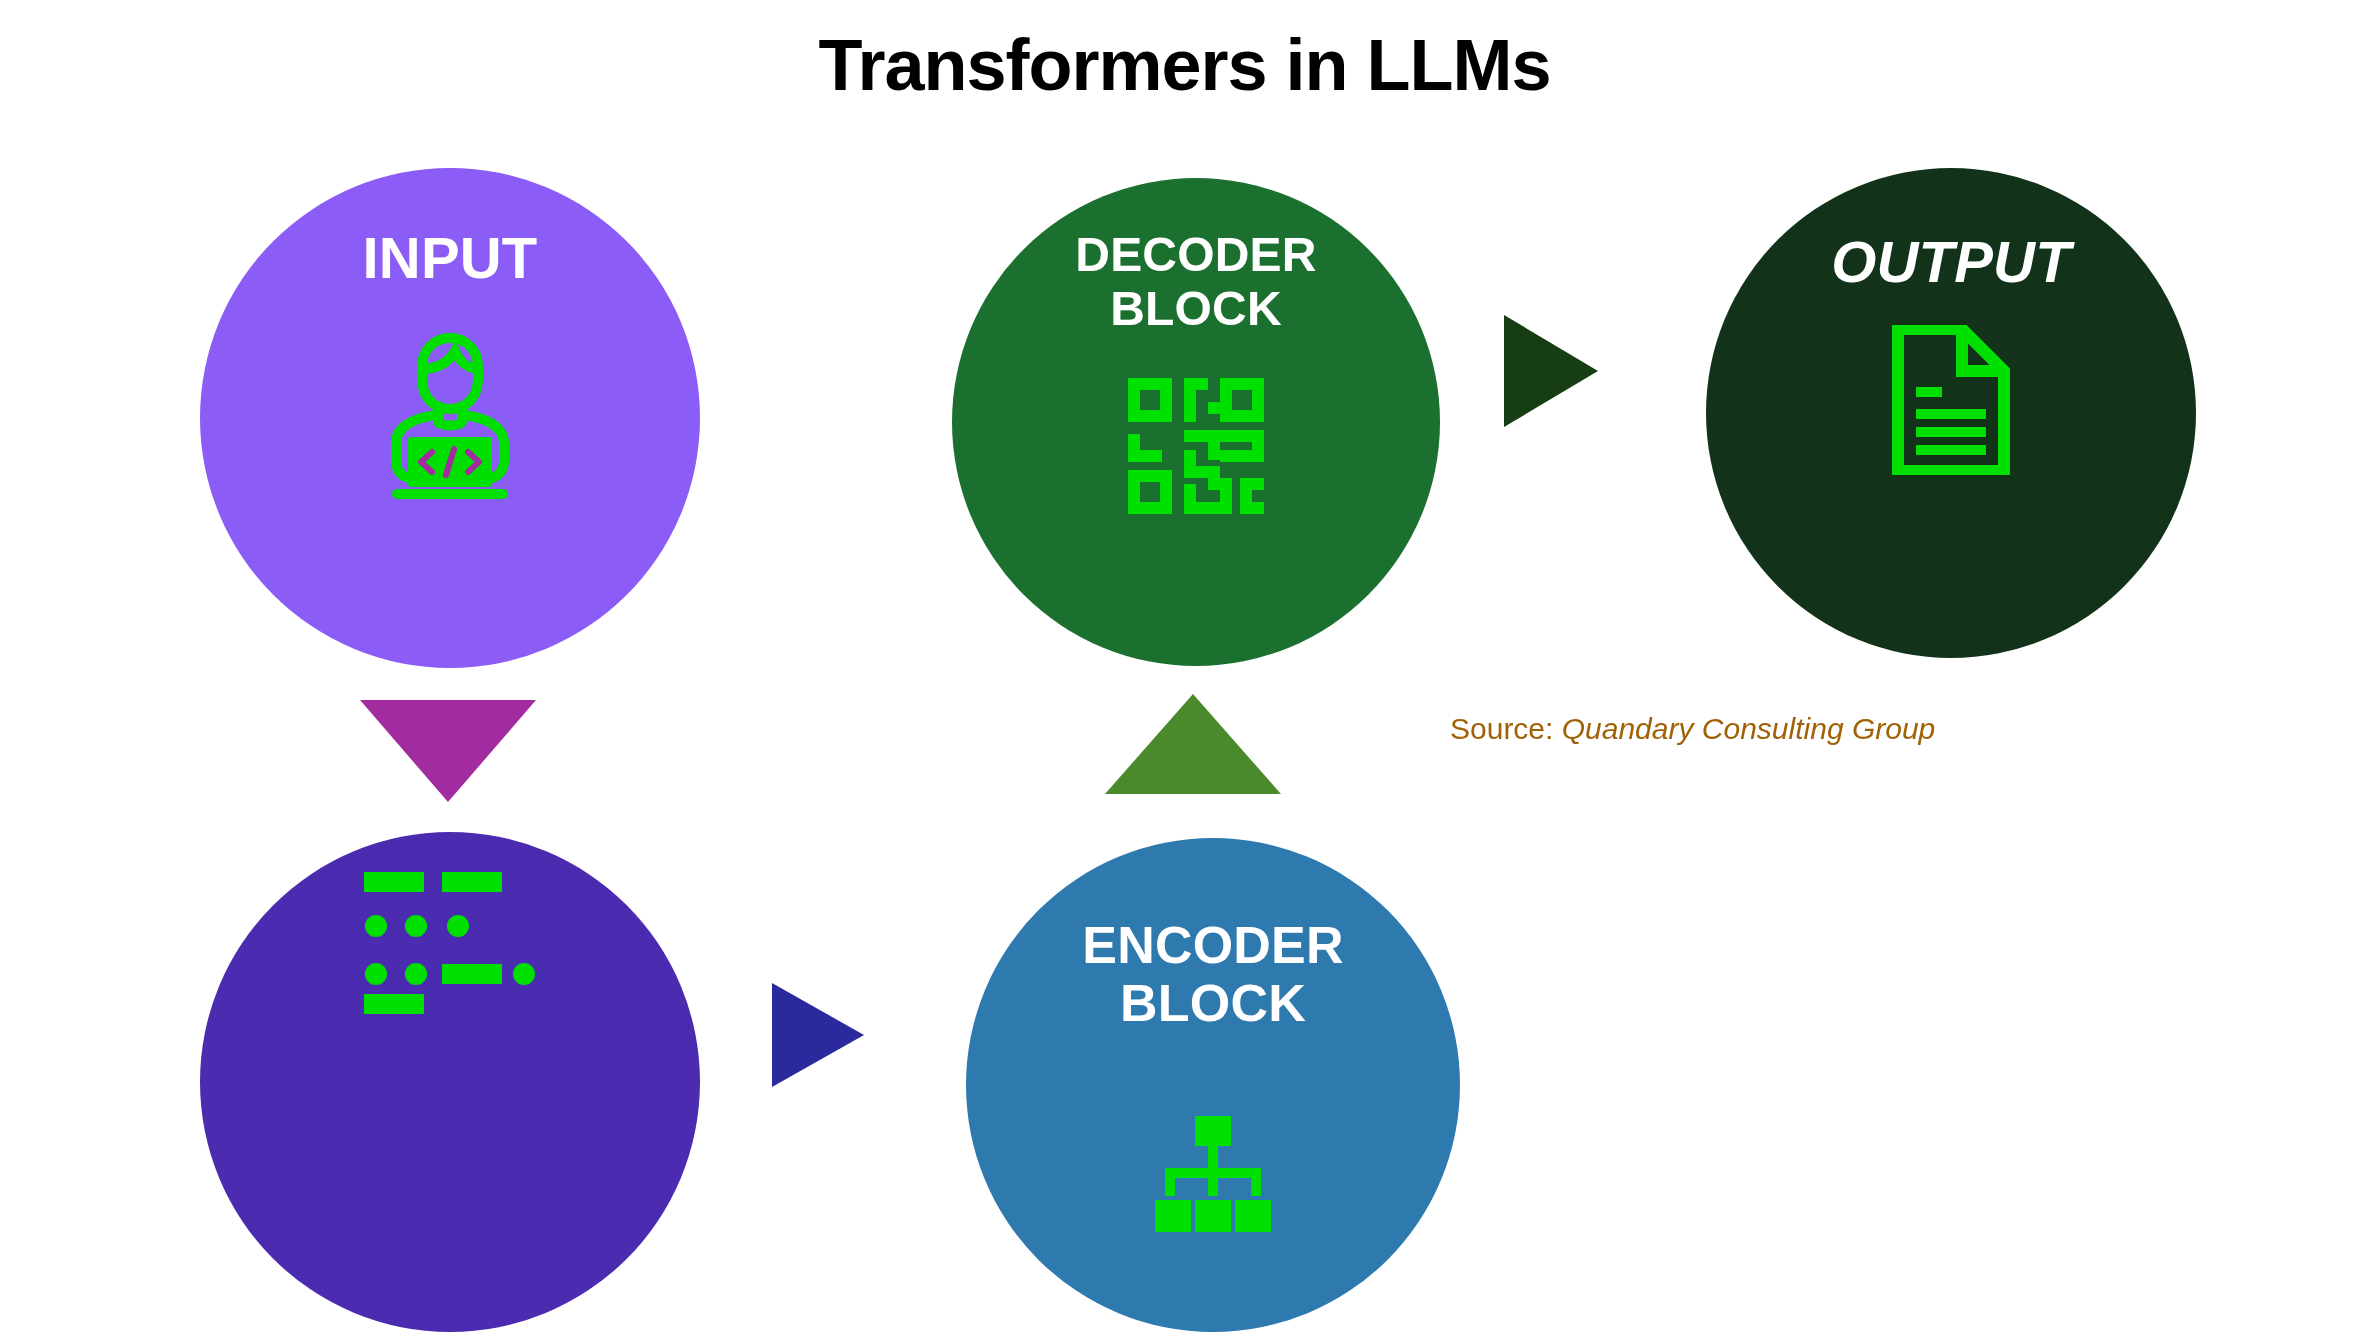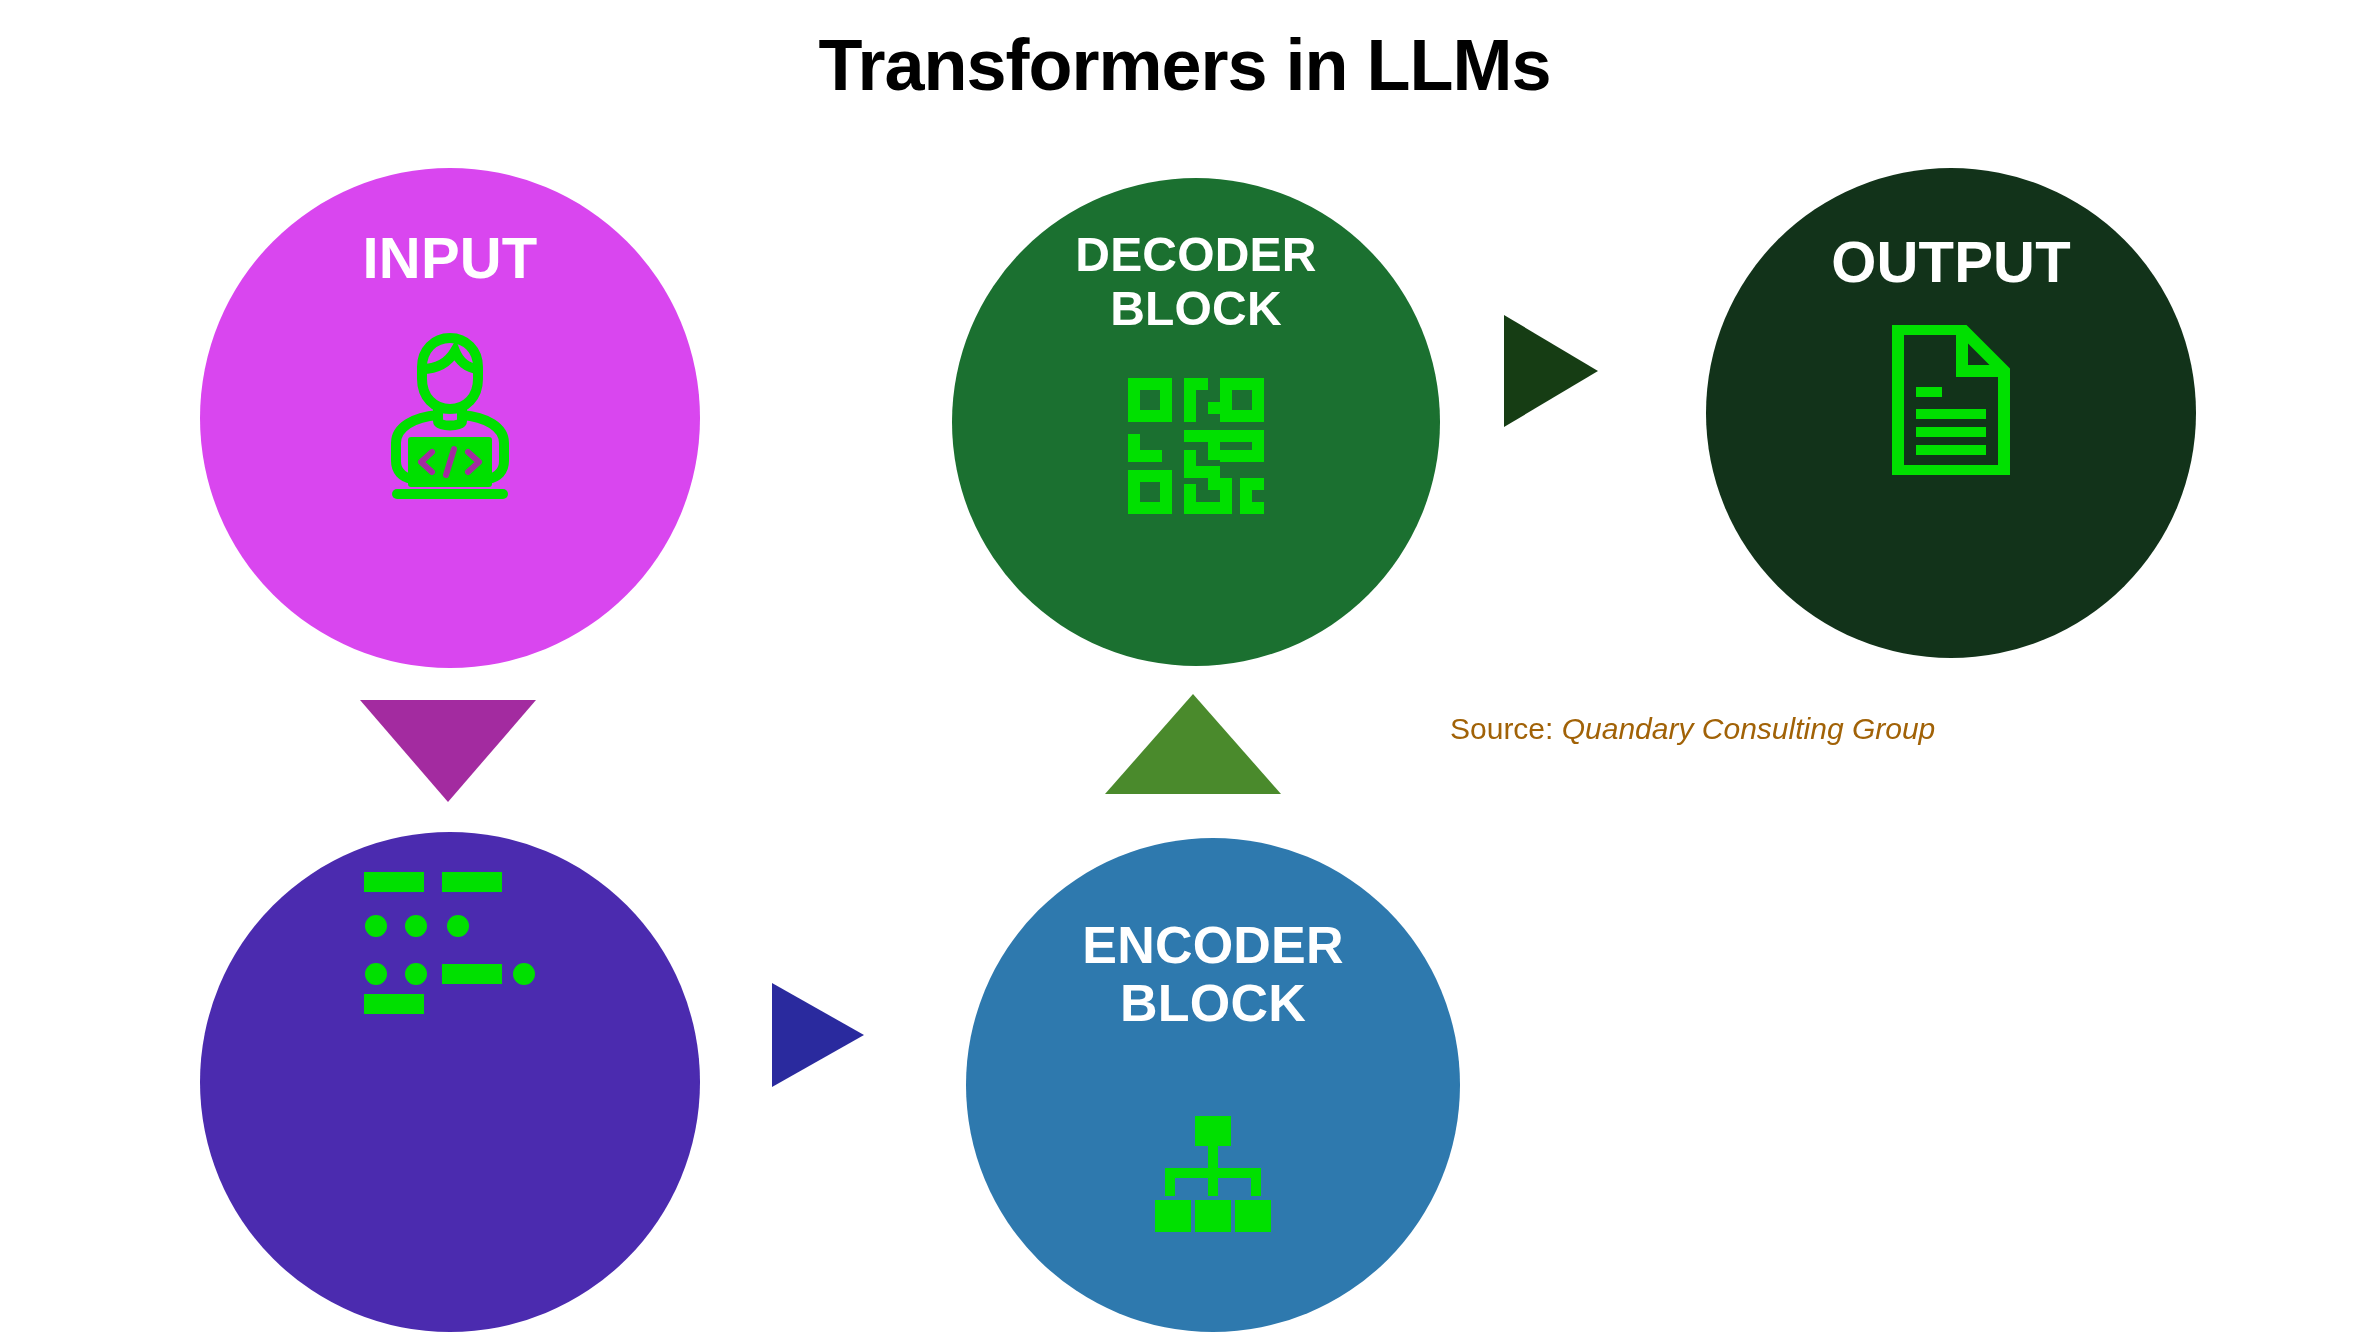--- a/index.html
+++ b/index.html
@@ -47,31 +47,31 @@
   }
   .node-label {
     color: #ffffff;
     font-weight: 700;
     text-align: center;
     line-height: 1.12;
     letter-spacing: 0.2px;
     white-space: pre-line;
   }
 
-  #node-input      { left: 200px;  top: 168px;  width: 500px; height: 500px; background: #d946ef; }
+  #node-input      { left: 200px;  top: 168px;  width: 500px; height: 500px; background: #8b5cf6; }
   #node-embedding  { left: 200px;  top: 832px;  width: 500px; height: 500px; background: #4B2BAF; }
   #node-encoder    { left: 966px;  top: 838px;  width: 494px; height: 494px; background: #2E79AE; gap: 36px; }
   #node-decoder    { left: 952px;  top: 178px;  width: 488px; height: 488px; background: #1B7030; }
   #node-output     { left: 1706px; top: 168px;  width: 490px; height: 490px; background: #12331A; }
 
   #node-input      .node-label { font-size: 58px; margin-top: 58px; }
   #node-embedding  .node-label { font-size: 44px; margin-top: 62px; }
   #node-encoder    .node-label { font-size: 52px; margin-top: 78px; }
   #node-decoder    .node-label { font-size: 48px; margin-top: 50px; }
-  #node-output     .node-label { font-size: 58px; margin-top: 62px; }
+  #node-output     .node-label { font-size: 58px; margin-top: 62px; font-style: italic; }
 
   .node-icon { display: block; }
   #node-input     .node-icon { margin-top: 22px; }
   #node-embedding .node-icon { margin-top: 38px; }
   #node-encoder   .node-icon { margin-top: 48px; }
   #node-decoder   .node-icon { margin-top: 38px; }
   #node-output    .node-icon { margin-top: 30px; }
 
   
   .arrow { position: absolute; width: 0; height: 0; }

